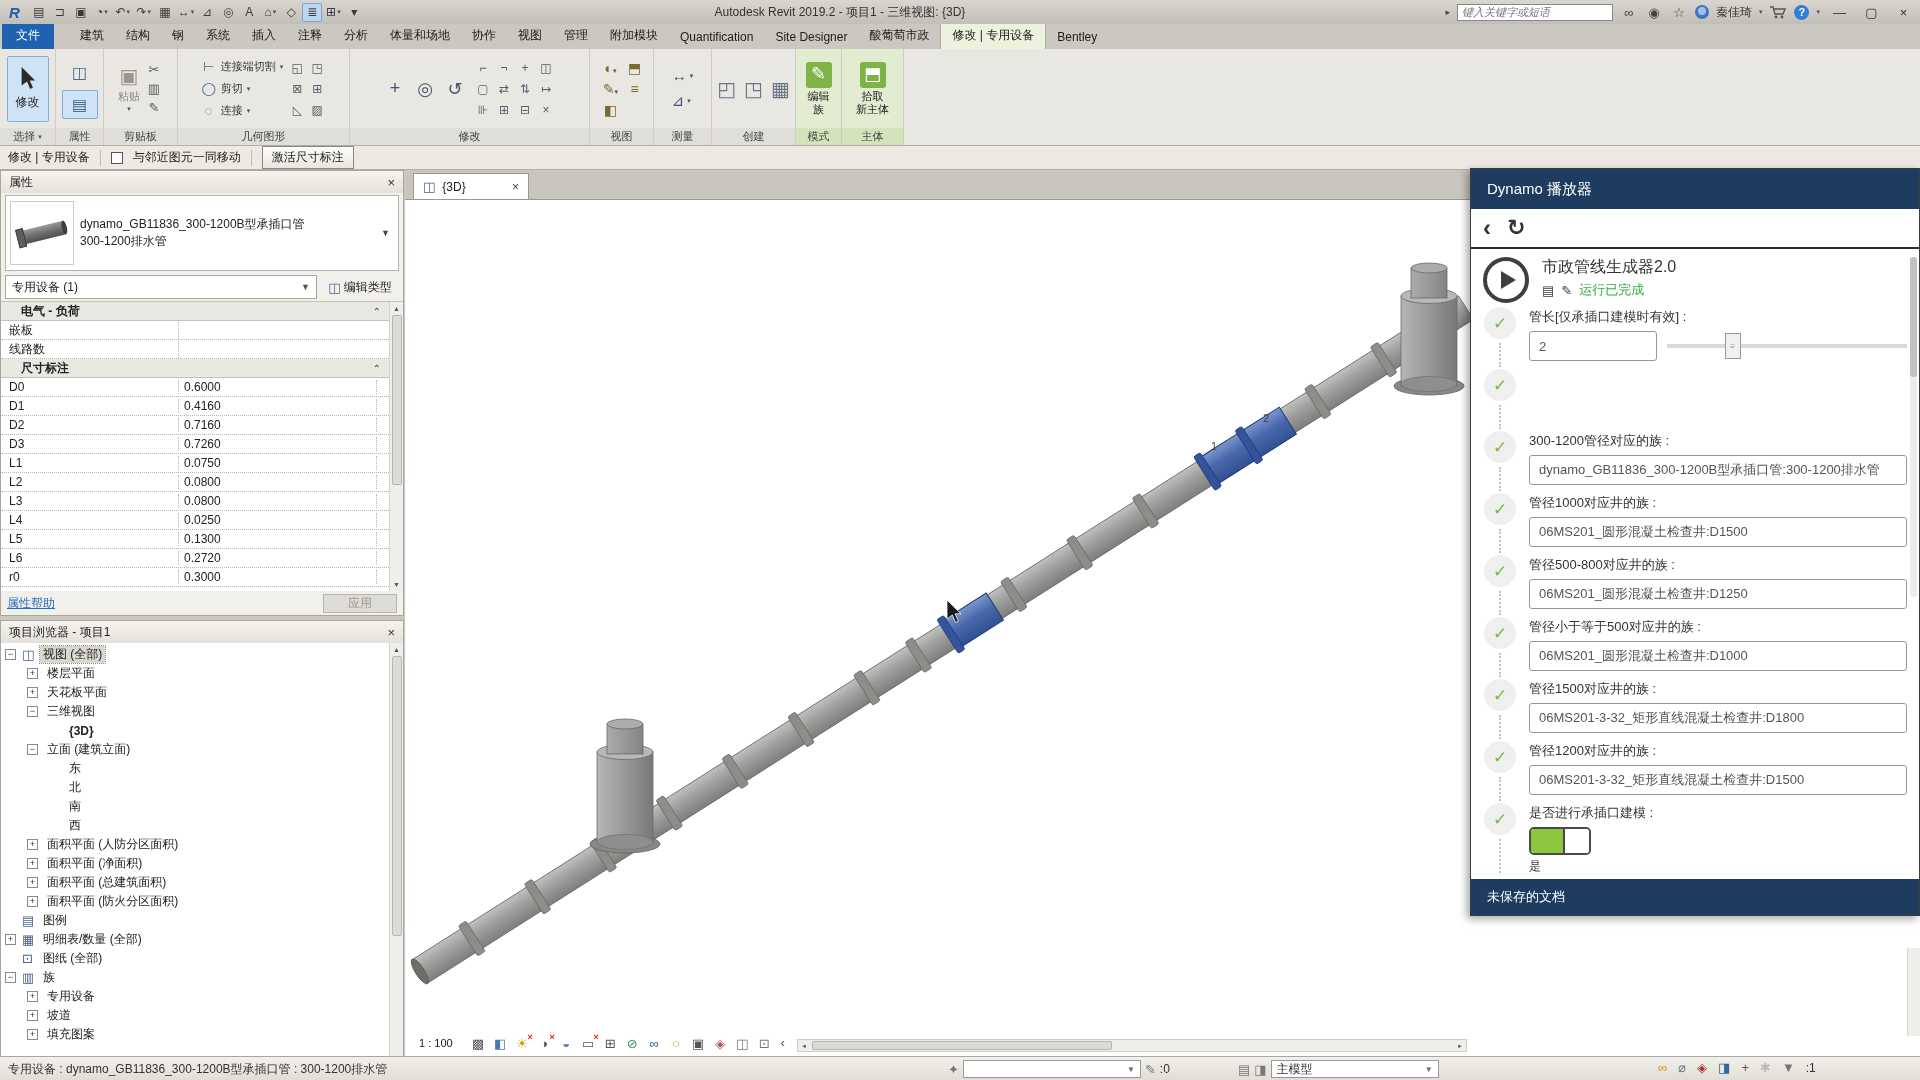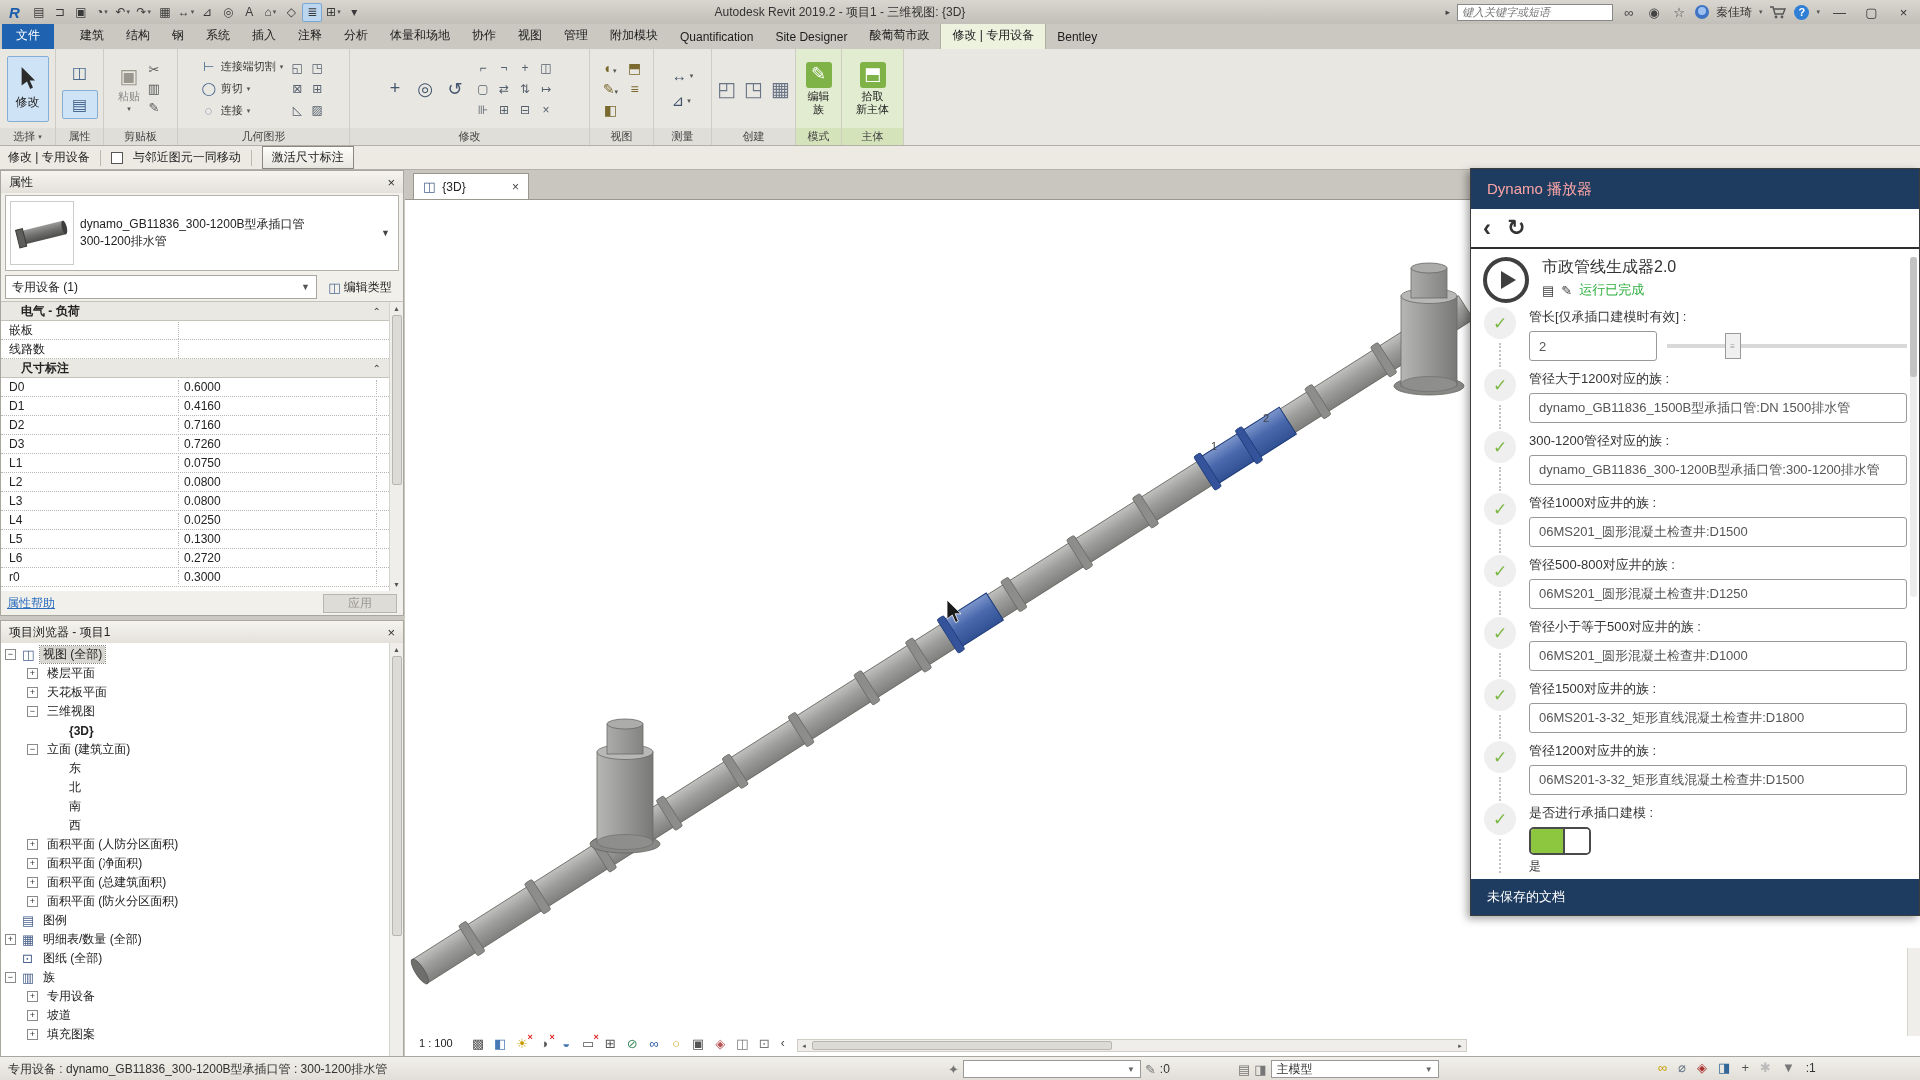--- a/index.html
+++ b/index.html
@@ -121,21 +121,21 @@
   .vcb-icon{position:relative;font-size:13px;color:#555;width:15px;text-align:center}
   .vcross{position:absolute;right:-3px;top:-4px;color:#d22;font-size:9px;font-weight:bold}
   .vcb-chev{font-size:12px;color:#444;margin-left:2px}
   .hscroll{position:absolute;left:392px;bottom:4px;width:670px;height:13px;background:#f0eeea;border:1px solid #cfccc5;display:flex;align-items:center;z-index:11}
   .hthumb{margin-left:2px;width:300px;height:9px;background:#dddbd5;border:1px solid #b8b6b0;border-radius:2px}
   .harrow{font-size:7px;color:#555;width:12px;text-align:center}
   .cvscroll{position:absolute;right:0;top:748px;bottom:20px;width:13px;background:#f0eeea;border-left:1px solid #d5d3cd}
 
   
   .dynamo{position:absolute;left:1470px;top:168px;width:450px;height:748px;background:#fff;border:1px solid #3c3c3c;box-shadow:-3px 3px 8px rgba(0,0,0,.35);display:flex;flex-direction:column;z-index:40}
-  .dhead{height:40px;background:#1e3c60;color:#fca5a5;font-size:15px;display:flex;align-items:center;padding:12px 16px;flex:0 0 40px}
+  .dhead{height:40px;background:#1e3c60;color:#ffffff;font-size:15px;display:flex;align-items:center;padding:12px 16px;flex:0 0 40px}
   .dtools{height:40px;display:flex;align-items:center;gap:16px;padding:0 12px;border-bottom:2px solid #2e2e2e;flex:0 0 40px}
   .dback{font-size:24px;color:#333;font-weight:bold;line-height:20px}
   .drefresh{font-size:22px;color:#333;font-weight:bold}
   .dcontent{flex:1;overflow:hidden;position:relative;padding-top:6px}
   .dplay{display:flex;padding:2px 12px 4px 12px;gap:13px;align-items:flex-start}
   .dplay-circle{width:46px;height:46px;border:4px solid #3f3f3f;border-radius:50%;display:flex;align-items:center;justify-content:center;flex:0 0 46px}
   .dplay-tri{width:0;height:0;border-left:15px solid #3f3f3f;border-top:9px solid transparent;border-bottom:9px solid transparent;margin-left:4px}
   .dtitle{font-size:16px;color:#333}
   .dsub{display:flex;align-items:center;gap:7px;margin-top:3px}
   .dsub .si{font-size:13px;color:#3a3a3a}
@@ -805,24 +805,20 @@
                 <div class="dhandle">≡</div>
               </div>
             </div>
           </div>
         </div>
         <div class="dfield">
           <div class="drail">
             <div class="dcircle">✓</div>
             <div class="ddots"></div>
           </div>
-          <div class="dbody">
-            <div class="dlabel">管径大于1200对应的族 :</div>
-            <div class="dtext">dynamo_GB11836_1500B型承插口管:DN 1500排水管</div>
-          </div>
         </div>
         <div class="dfield">
           <div class="drail">
             <div class="dcircle">✓</div>
             <div class="ddots"></div>
           </div>
           <div class="dbody">
             <div class="dlabel">300-1200管径对应的族 :</div>
             <div class="dtext">dynamo_GB11836_300-1200B型承插口管:300-1200排水管</div>
           </div>

